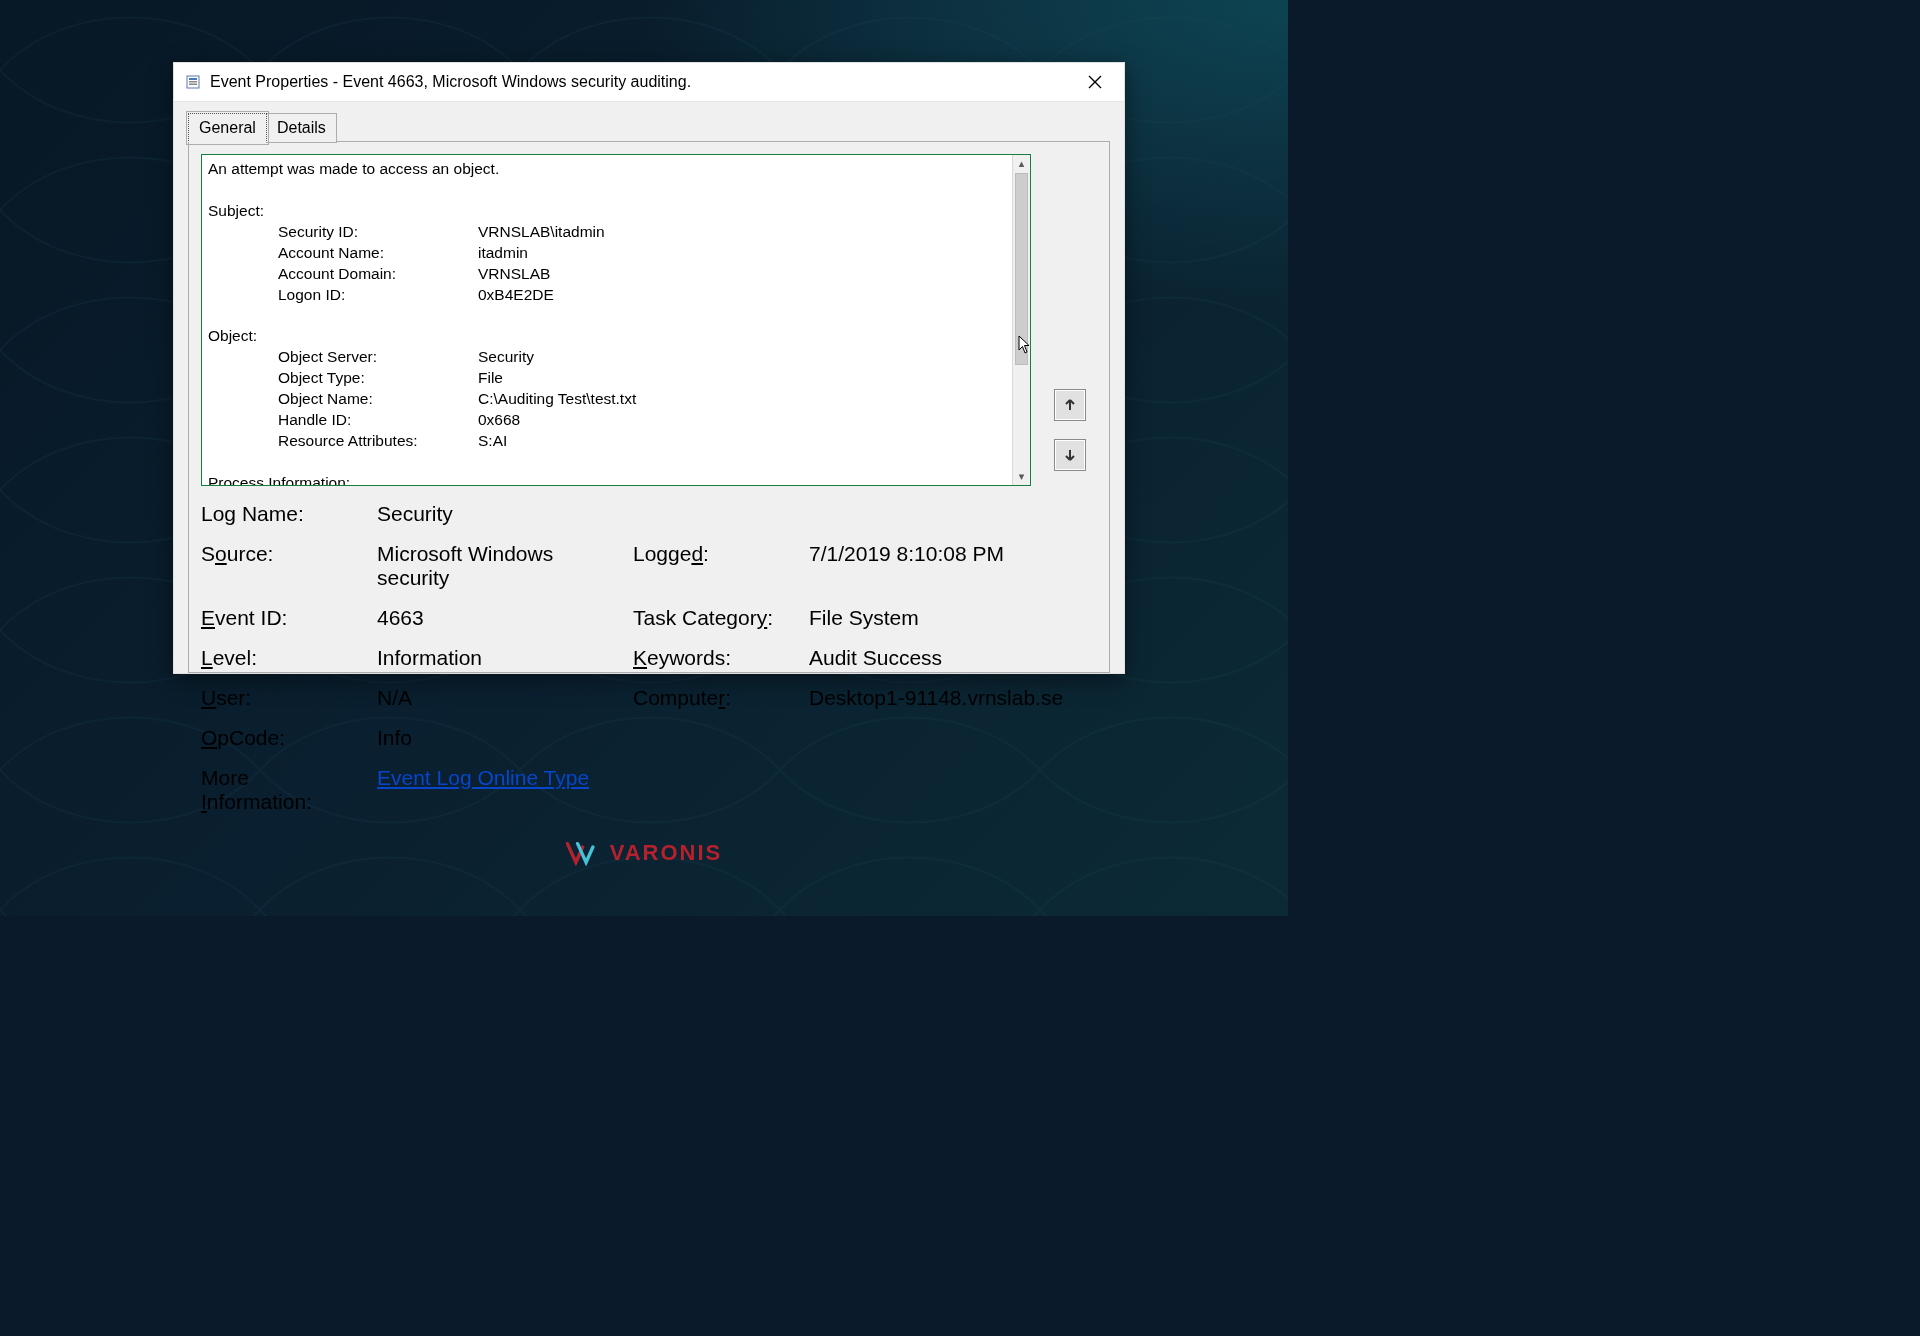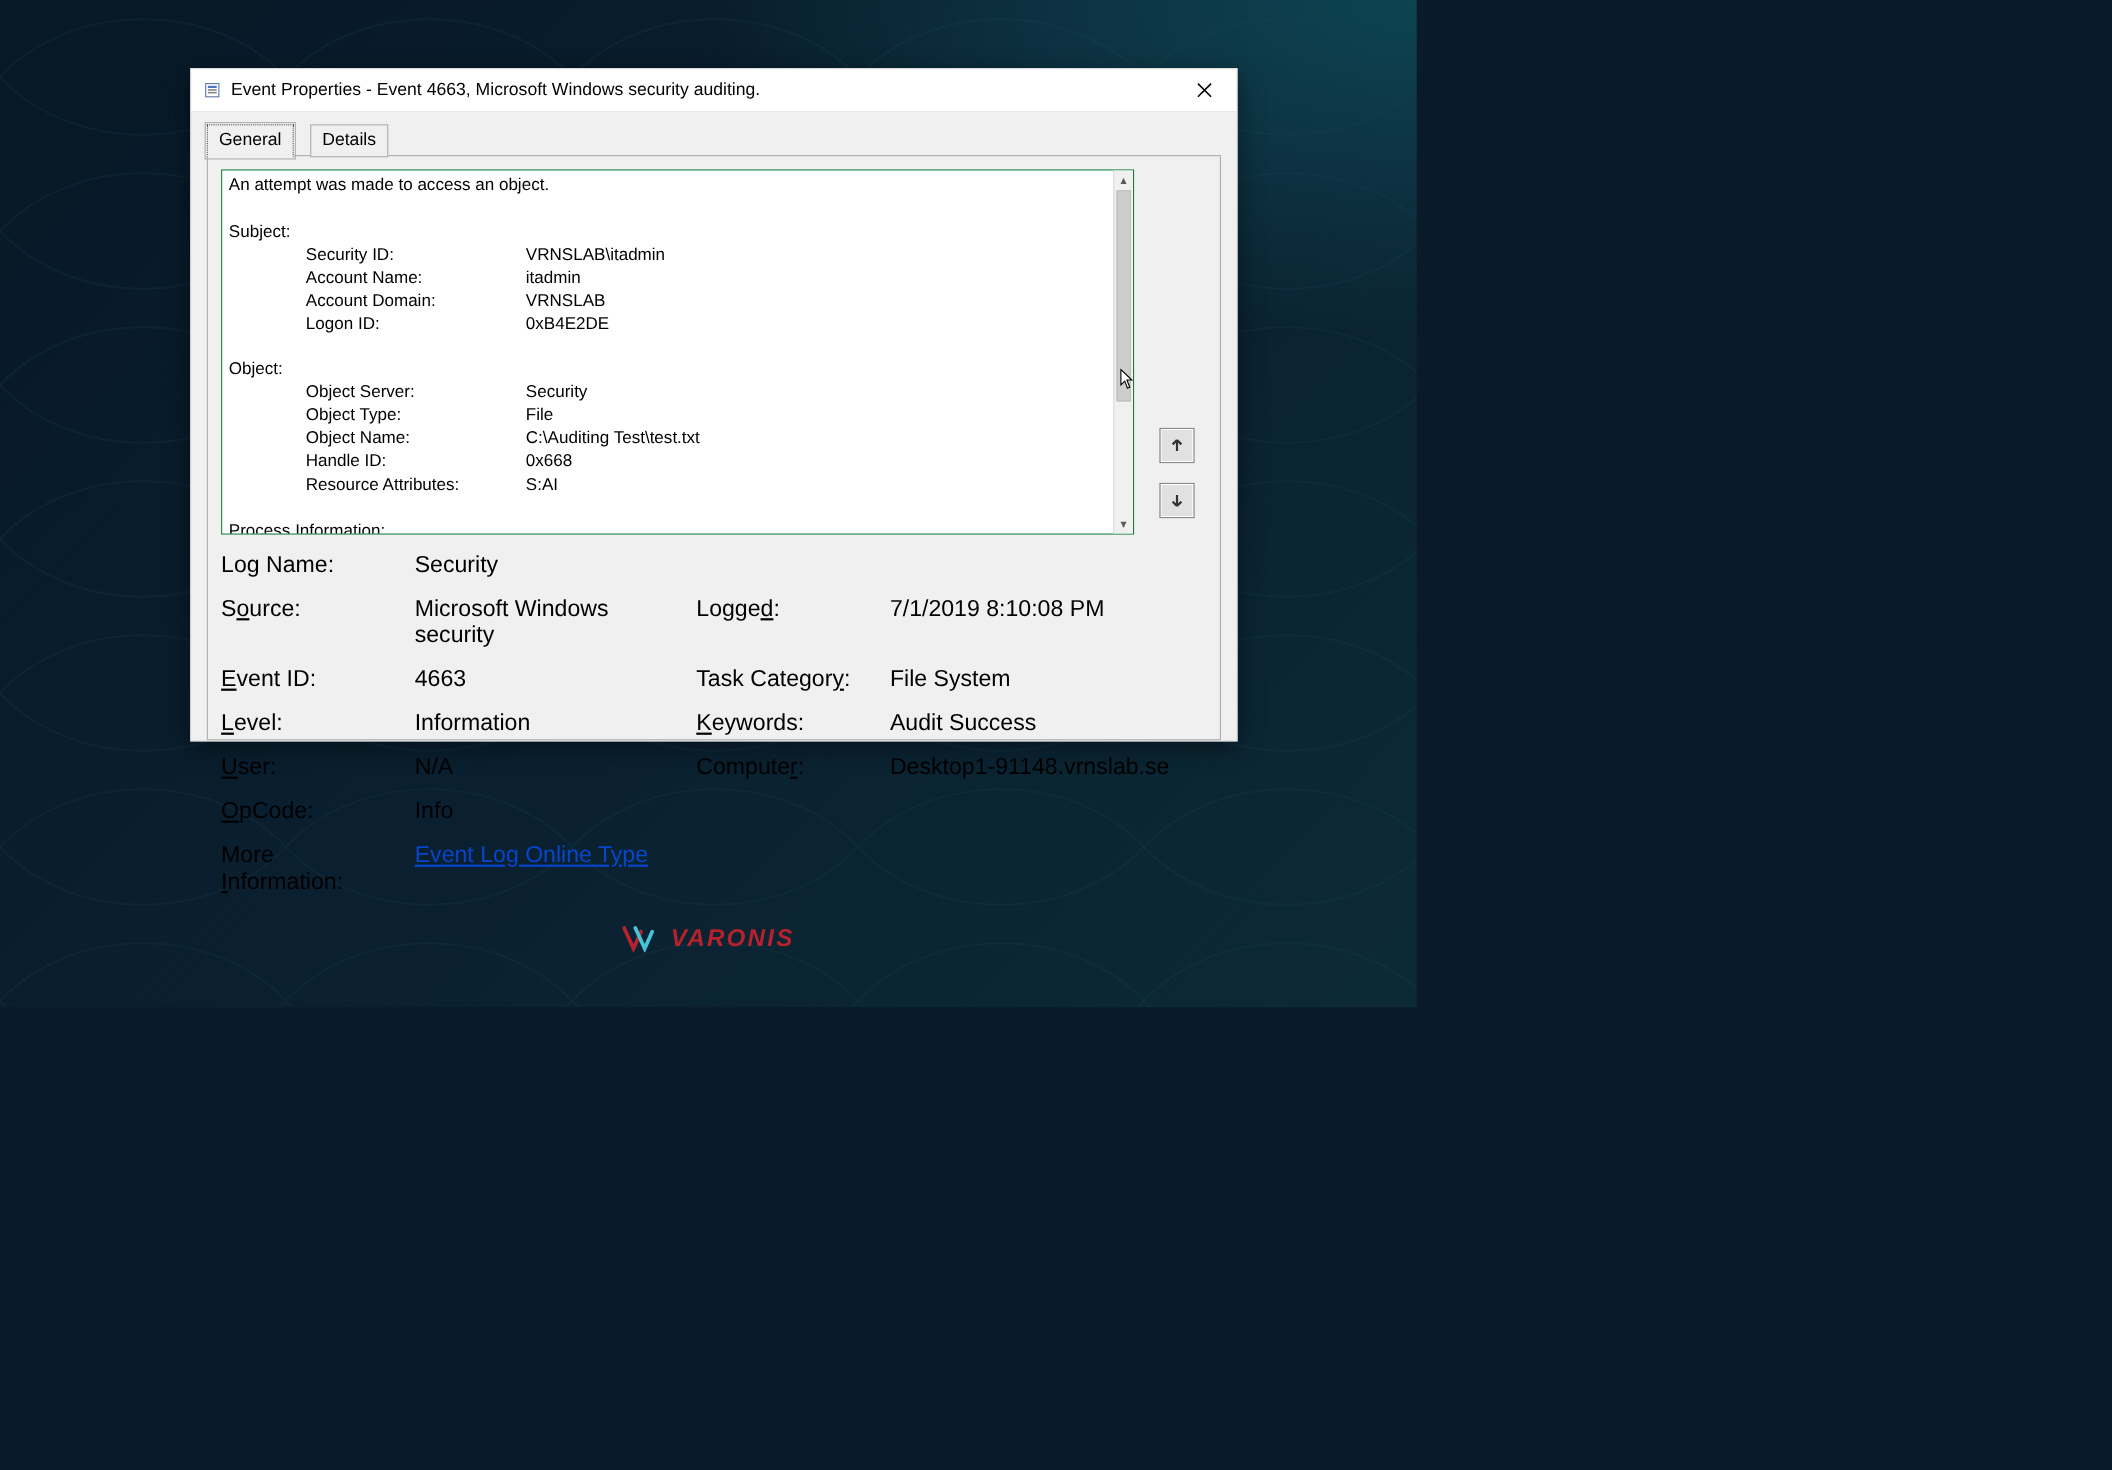--- a/index.html
+++ b/index.html
@@ -56,21 +56,21 @@
     cursor: default;
   }
   .client {
     flex:1;
     padding: 10px 14px 0 14px;
     display:flex; flex-direction:column;
     min-height:0;
   }
   .tabs {
     display:flex; align-items:flex-end;
-    gap:16px;
+    gap:0;
     position: relative;
     z-index: 3;
     margin-bottom: -1px;
     font-size: 16px;
   }
   .tab {
     padding: 5px 10px 5px 10px;
     border: 1px solid #adadad;
     background: #f0f0f0;
     border-bottom: 1px solid #adadad;
@@ -168,21 +168,20 @@
     position:absolute;
     left:50%; transform: translateX(-50%);
     bottom: 50px;
     display:flex; align-items:flex-start; gap:10px;
     z-index: 2;
     letter-spacing: 2px;
     font-weight: 600;
     font-size: 22px;
     color: #b5222d;
     font-family: "Segoe UI", Arial, sans-serif;
-    font-style: italic;
   }
   .varonis svg { height: 26px; }
   .cursor {
     position:absolute;
     left: 1018px; top: 335px;
     z-index: 5;
     font-size: 16px; color:#000;
   }
   .indent { display:inline-block; width:70px; }
   .col1 { display:inline-block; width:200px; }

